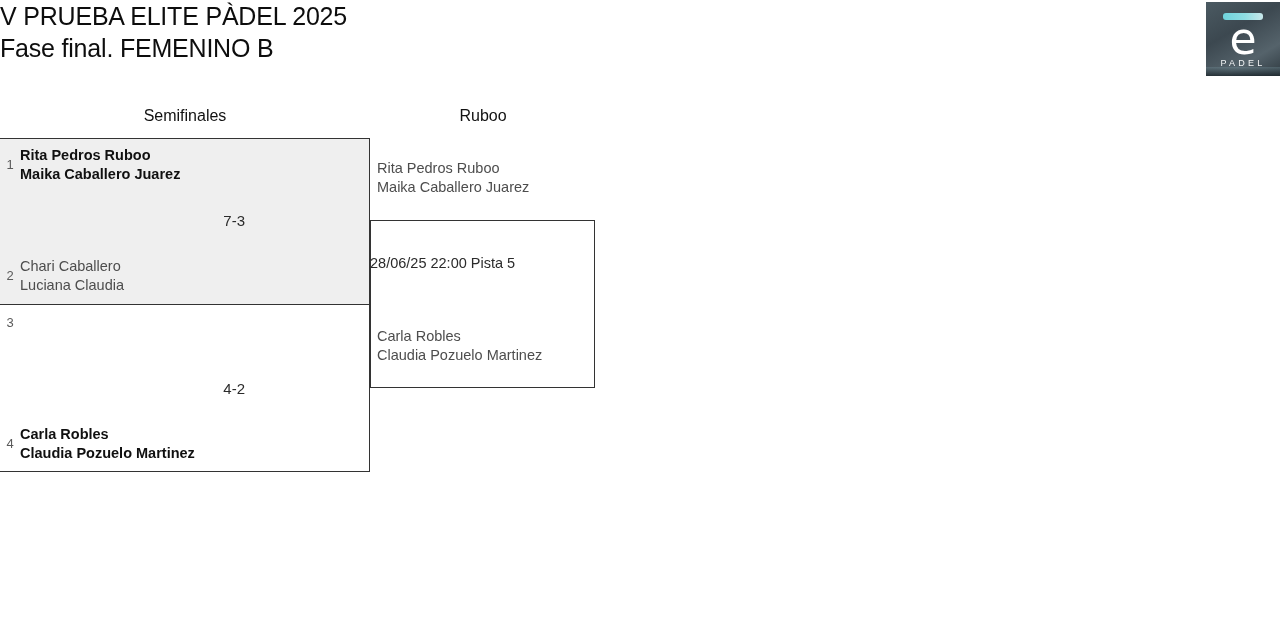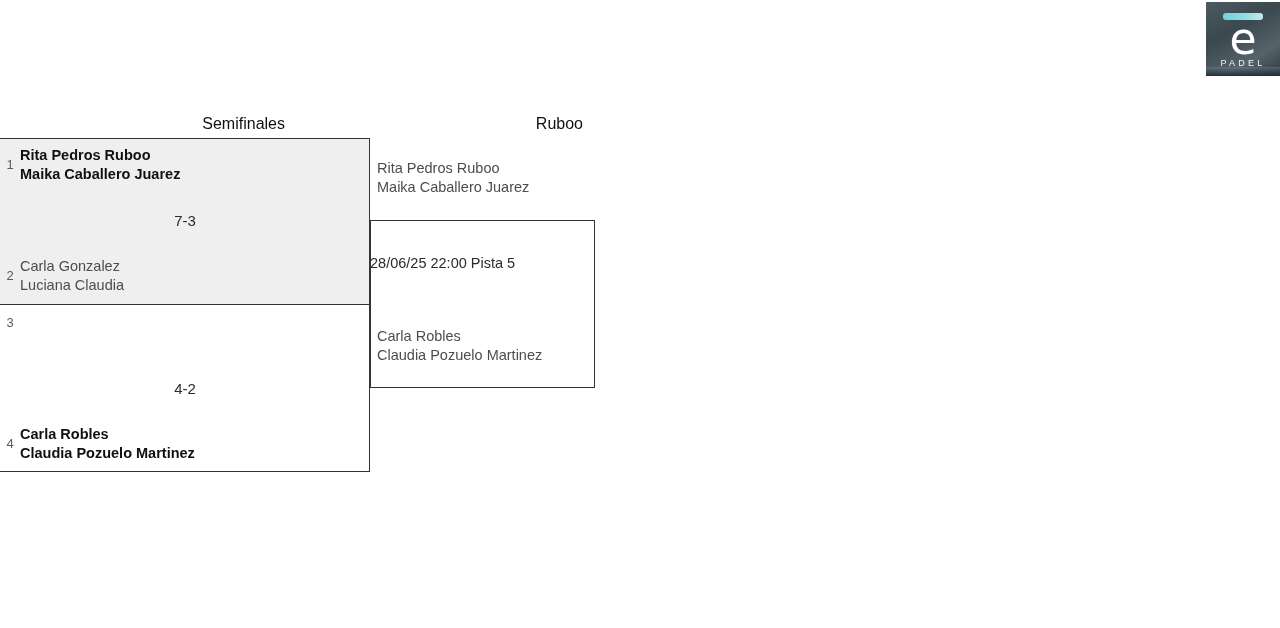--- a/index.html
+++ b/index.html
@@ -83,23 +83,22 @@
     background: linear-gradient(180deg, rgba(120,150,160,0.35), rgba(30,40,46,0.85));
   }
 
   
   .round-heading {
     position: absolute;
     top: 105px;
     font-size: 16px;
     line-height: 22px;
     color: #111111;
-    text-align: right;
-    font-weight: 400;
-    margin-top: 8px;
+    text-align: center;
+    font-weight: 400;
   }
   #round-heading-semifinales { left: 85px; width: 200px; }
   #round-heading-final       { left: 383px; width: 200px; }
 
   
   .match-box {
     position: absolute;
     box-sizing: border-box;
     border: 1px solid #333333;
   }
@@ -160,21 +159,21 @@
   #slot-sf1-top    { left: 0px;  top: 146px; width: 340px; }
   #slot-sf1-bottom { left: 0px;  top: 257px; width: 340px; }
   
   #slot-sf2-top    { left: 0px;  top: 313px; width: 340px; }
   #slot-sf2-bottom { left: 0px;  top: 425px; width: 340px; }
 
   
   .score {
     position: absolute;
     width: 120px;
-    text-align: center;
+    text-align: right;
     font-size: 15px;
     line-height: 20px;
     color: #2b2b2b;
     font-weight: 400;
   }
   #score-sf-1 { left: 125px; top: 211px; }
   #score-sf-2 { left: 125px; top: 379px; }
 
   
   .final-pair {
@@ -201,20 +200,22 @@
     font-size: 14.5px;
     line-height: 20px;
     color: #2b2b2b;
     font-weight: 400;
   }
 </style>
 </head>
 <body>
 
 <div id="tournament-header">
+  <div class="title-line">V PRUEBA ELITE PÀDEL 2025</div>
+  <div class="title-line">Fase final. FEMENINO B</div>
 </div>
 
 <div id="brand-logo">
   <div class="logo-bar"></div>
   <div class="logo-e">e</div>
   <div class="logo-word">PADEL</div>
   <div class="logo-sheen"></div>
 </div>
 
 <div class="round-heading" id="round-heading-semifinales">Semifinales</div>
@@ -228,21 +229,21 @@
 <div class="slot" id="slot-sf1-top">
   <div class="seed">1</div>
   <div class="pair winner">
     <div class="player">Rita Pedros Ruboo</div>
     <div class="player">Maika Caballero Juarez</div>
   </div>
 </div>
 <div class="slot" id="slot-sf1-bottom">
   <div class="seed">2</div>
   <div class="pair loser">
-    <div class="player">Carla Gonzalez</div>
+    <div class="player">Chari Caballero</div>
     <div class="player">Luciana Claudia</div>
   </div>
 </div>
 <div class="score" id="score-sf-1">7-3</div>
 
 <div class="slot" id="slot-sf2-top">
   <div class="seed">3</div>
   <div class="pair loser empty">
     <div class="player"></div>
     <div class="player"></div>

